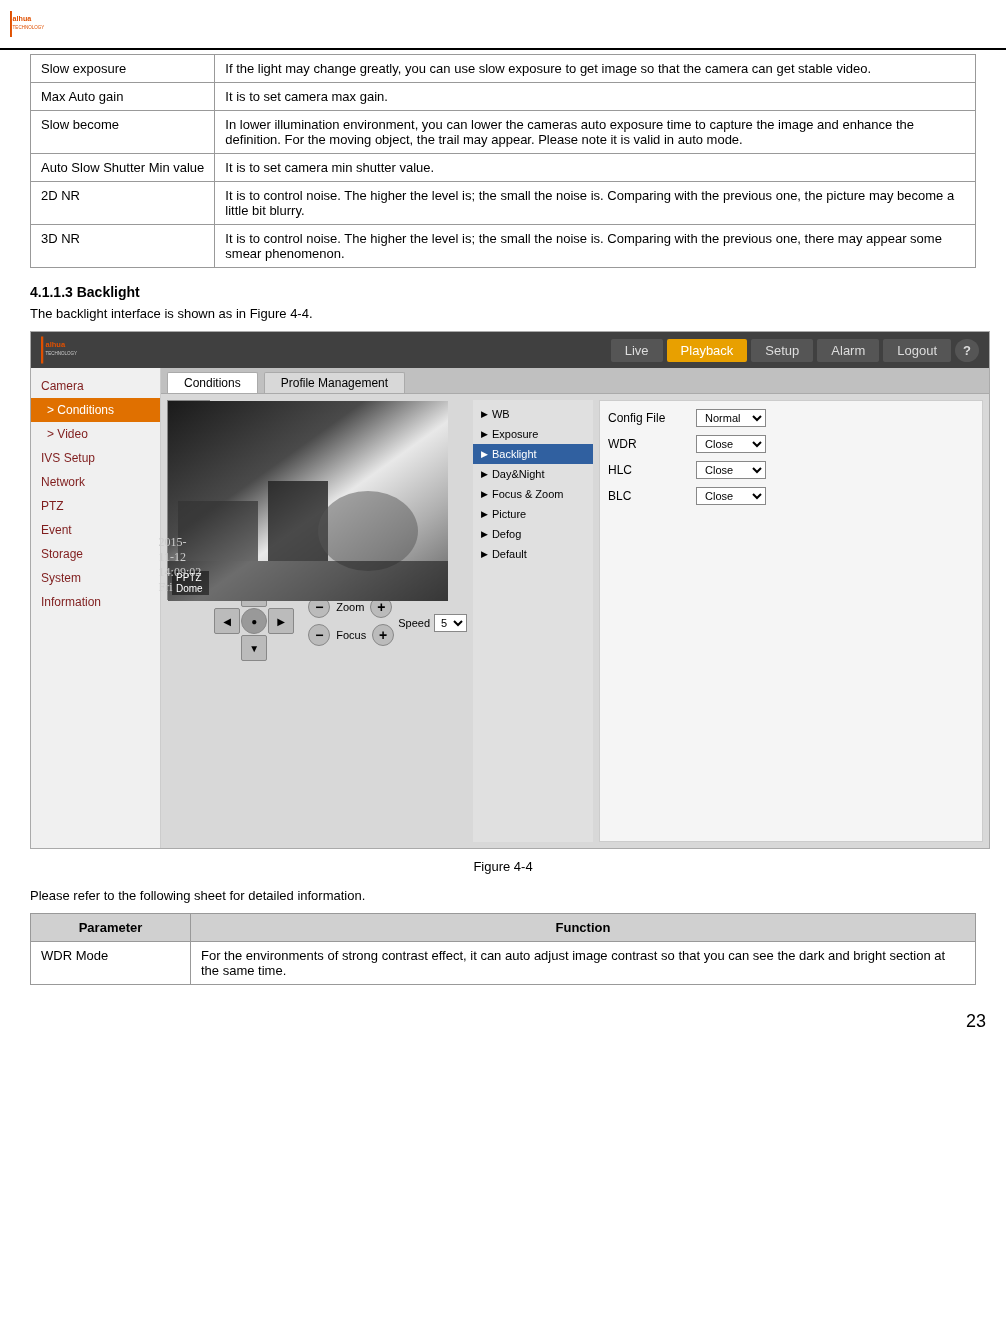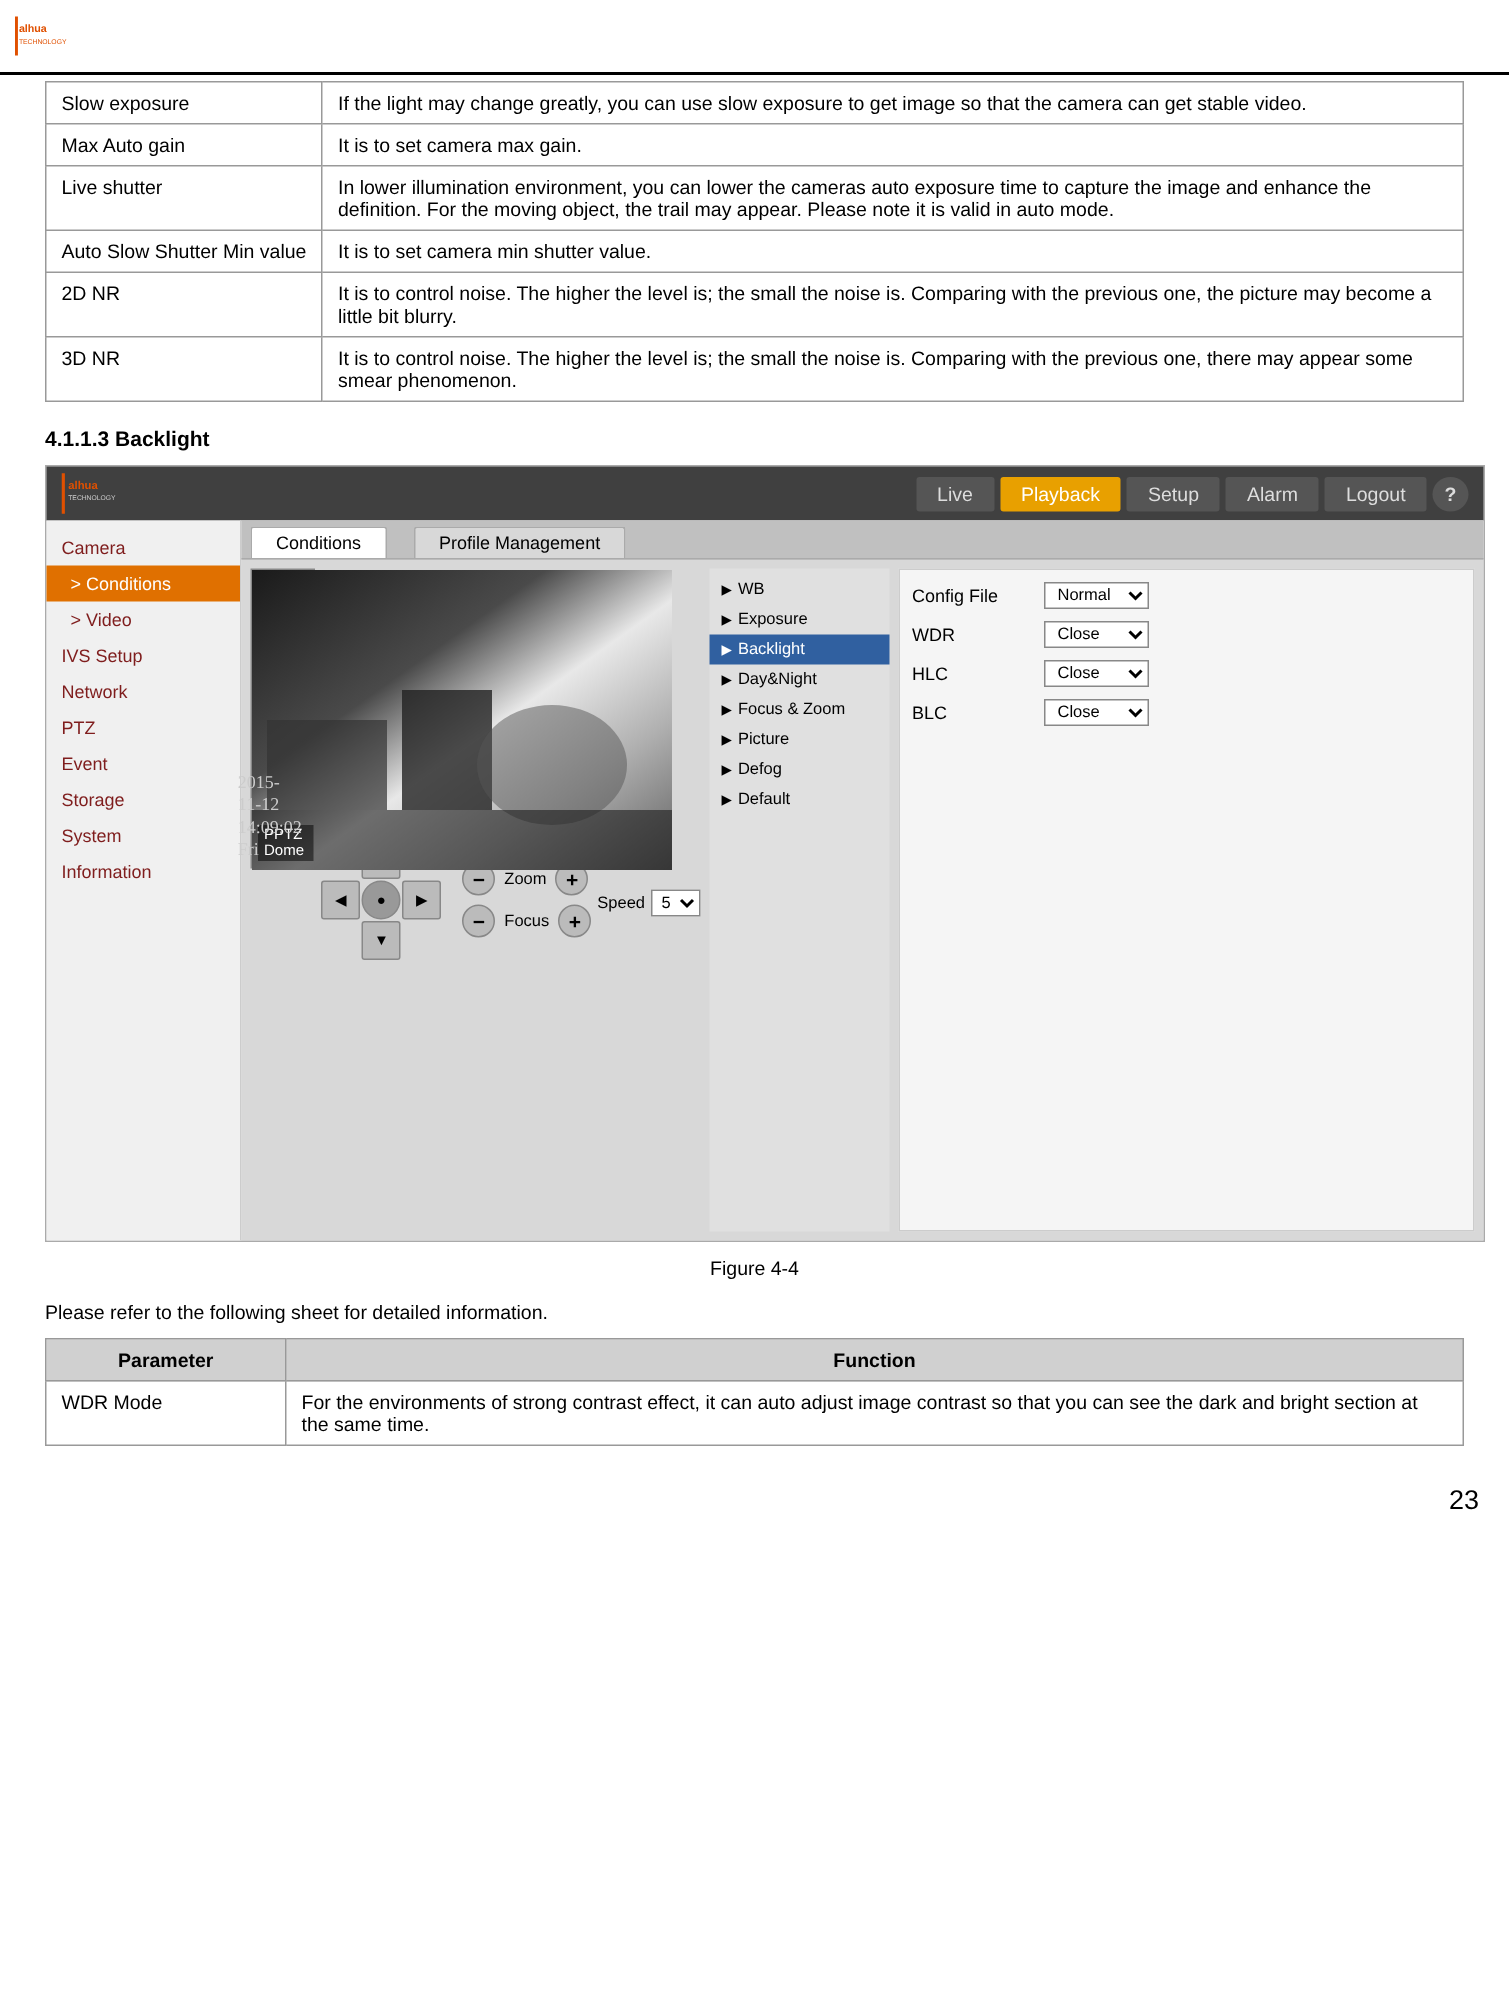--- a/index.html
+++ b/index.html
@@ -143,21 +143,21 @@
       flex: 1;
       background: #d8d8d8;
       display: flex;
       flex-direction: column;
     }
     .cam-tabs {
       display: flex;
       background: #c0c0c0;
       border-bottom: 1px solid #aaa;
       padding: 4px 6px 0;
-      gap: 18px;
+      gap: 6px;
     }
     .cam-tab {
       background: #d8d8d8;
       border: 1px solid #aaa;
       border-bottom: none;
       padding: 3px 16px;
       font-size: 12px;
       cursor: pointer;
       border-radius: 2px 2px 0 0;
     }
@@ -355,39 +355,40 @@
     <tbody id="top-table-body">
         <tr>
           <td>Slow exposure</td>
           <td>If the light may change greatly, you can use slow exposure to get image so that the camera can get stable video.</td>
         </tr>
         <tr>
           <td>Max Auto gain</td>
           <td>It is to set camera max gain.</td>
         </tr>
         <tr>
-          <td>Live shutter</td>
+          <td>Slow become</td>
           <td>In lower illumination environment, you can lower the cameras auto exposure time to capture the image and enhance the definition. For the moving object, the trail may appear. Please note it is valid in auto mode.</td>
         </tr>
         <tr>
           <td>Auto Slow Shutter Min value</td>
           <td>It is to set camera min shutter value.</td>
         </tr>
         <tr>
           <td>2D NR</td>
           <td>It is to control noise. The higher the level is; the small the noise is. Comparing with the previous one, the picture may become a little bit blurry.</td>
         </tr>
         <tr>
           <td>3D NR</td>
           <td>It is to control noise. The higher the level is; the small the noise is. Comparing with the previous one, there may appear some smear phenomenon.</td>
         </tr>
       </tbody>
   </table>
 
   <div class="section-heading"><span><strong>4.1.1.3</strong></span> <span>Backlight</span></div>
+  <div class="section-sub">The backlight interface is shown as in Figure 4-4.</div>
 
   <div class="camera-ui">
 
     <div class="cam-topbar">
       <div class="cam-topbar-logo">
         <svg width="60" height="28" viewBox="0 0 80 36">
           <rect width="80" height="36" fill="#404040"></rect>
           <text x="6" y="14" font-size="10" font-weight="bold" fill="#e05000">alhua</text>
           <text x="6" y="24" font-size="6" fill="#ccc">TECHNOLOGY</text>
           <rect x="0" y="0" width="3" height="36" fill="#e05000"></rect>

